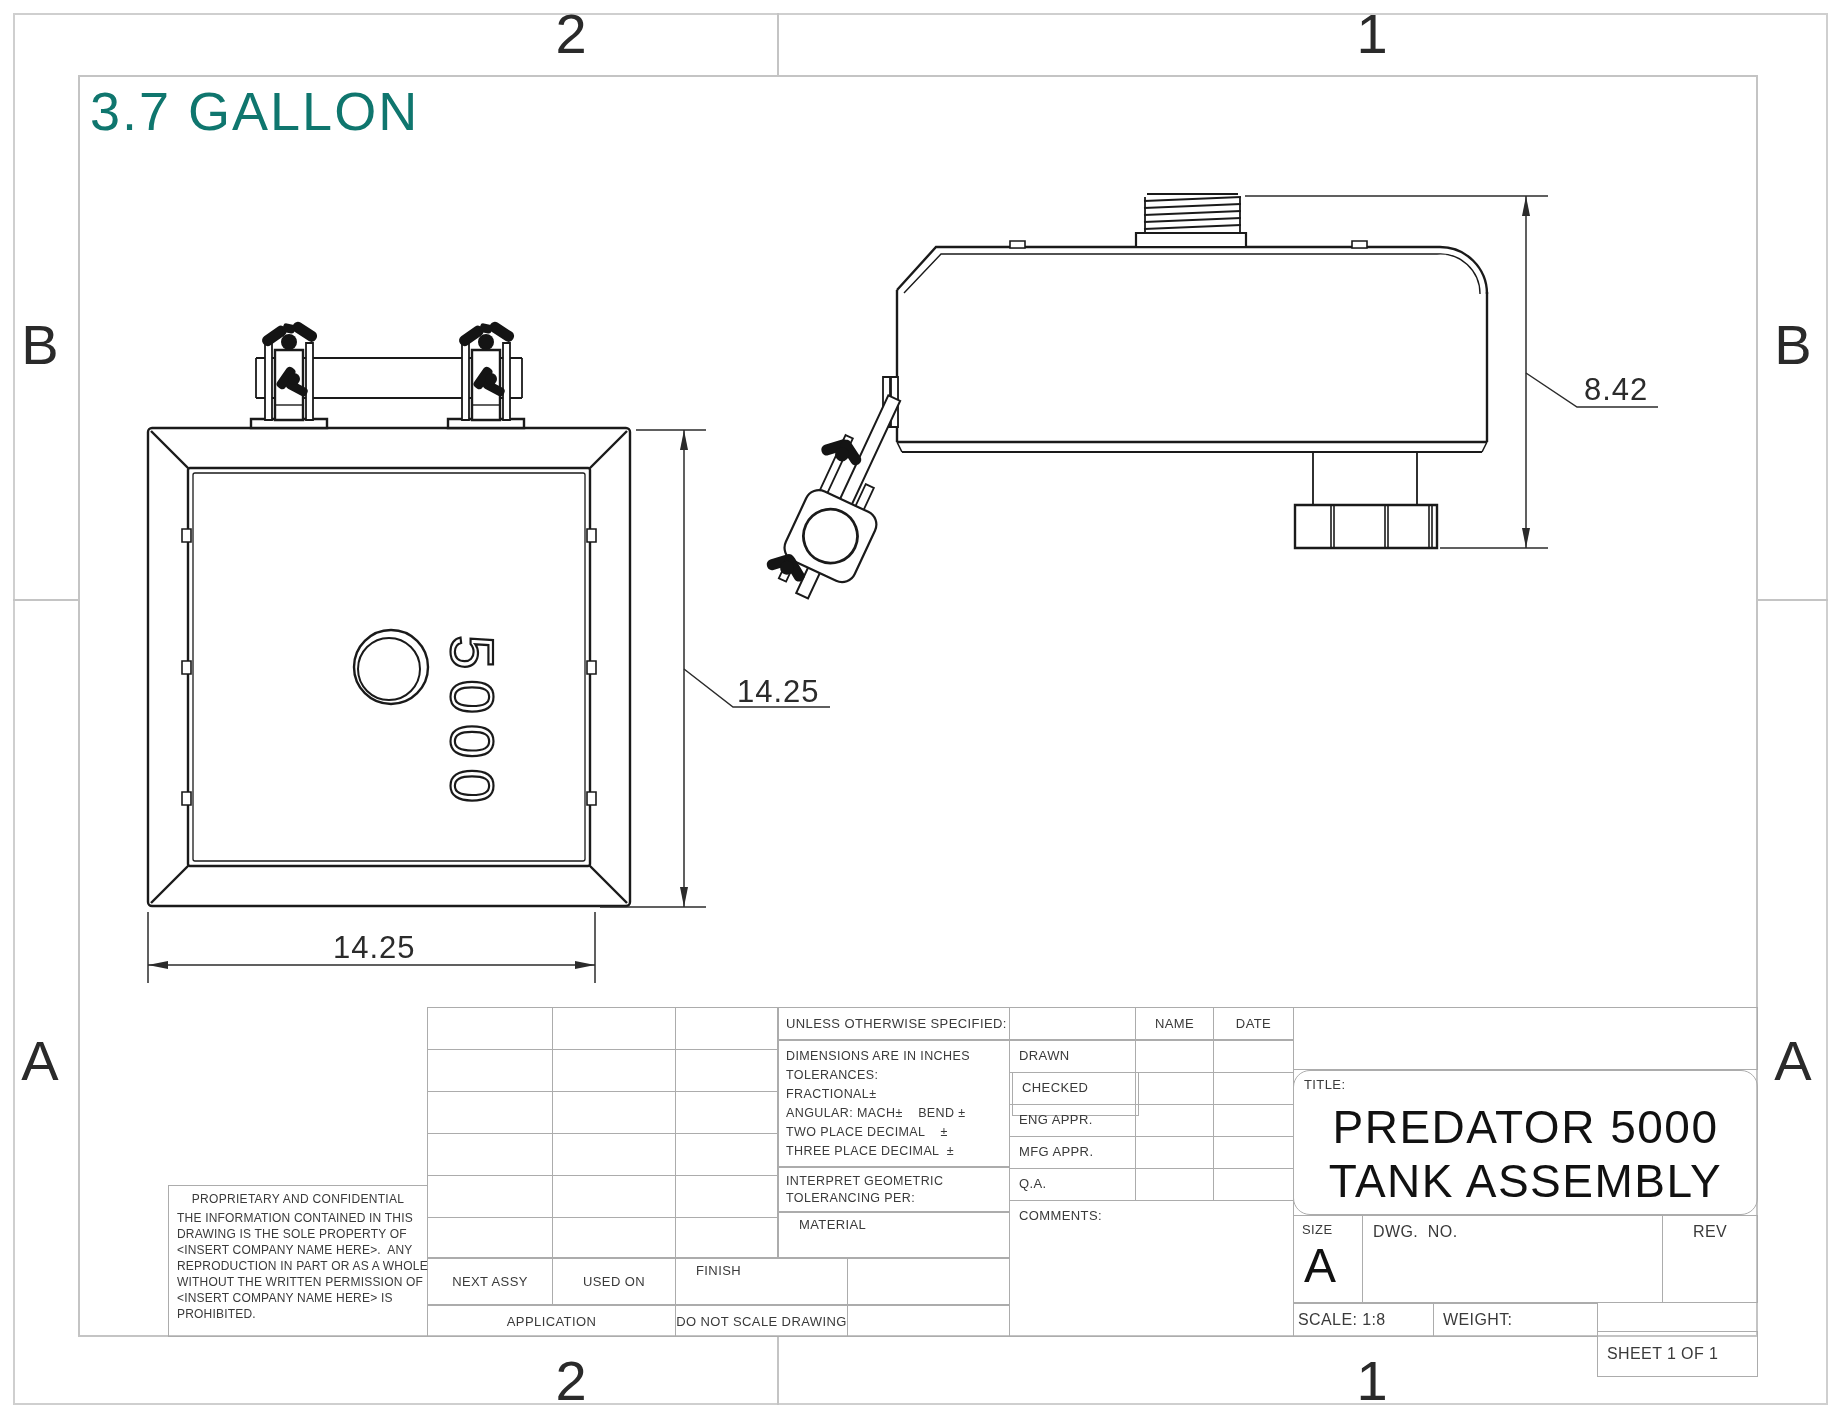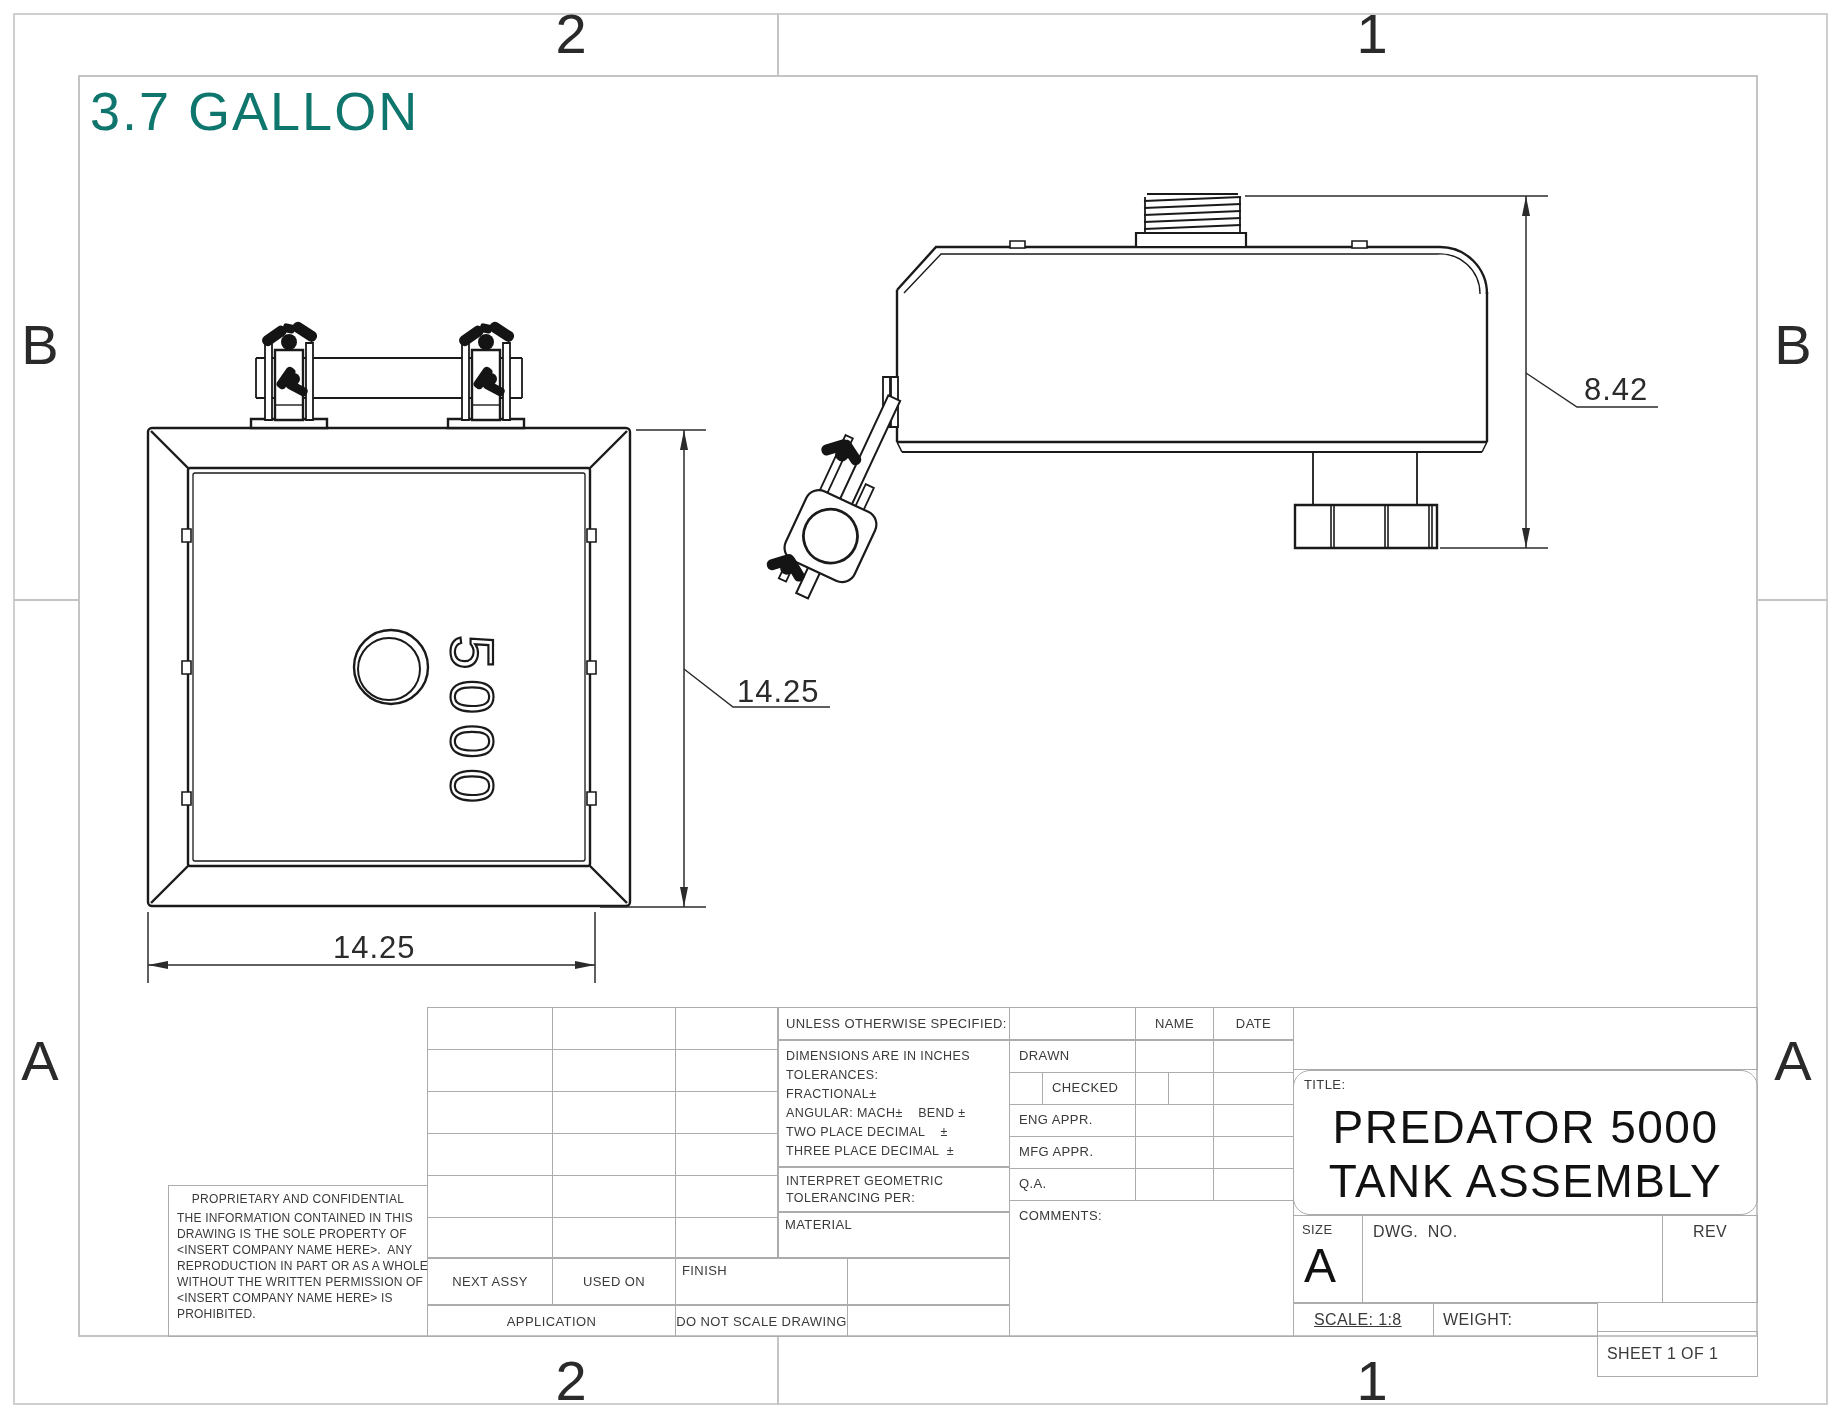--- a/index.html
+++ b/index.html
@@ -17,21 +17,21 @@
   .dim-text{font-size:31px;color:#2b2b2b;letter-spacing:1px;white-space:pre;}
   .tank-num{left:508px;top:600px;width:248px;height:62px;font-size:62px;letter-spacing:10px;
             color:transparent;-webkit-text-stroke:2.2px #1a1a1a;
             transform:rotate(90deg);transform-origin:left top;text-align:center;}
   @supports not (-webkit-text-stroke: 1px #000) { .tank-num{color:#1a1a1a;} }
   
   .cell{position:absolute;border:1px solid #acacac;box-sizing:border-box;color:#3a3a3a;background:transparent;}
   .lbl{font-size:13px;color:#3a3a3a;letter-spacing:.4px;white-space:pre;}
   .small{font-size:12px;letter-spacing:.3px;}
   .center{display:flex;align-items:center;justify-content:center;}
-  .topleft{padding:4px 0 0 6px;}
+  .topleft{padding:4px 0 0 20px;}
   .gridline{position:absolute;background:#acacac;}
   .tol-line{white-space:pre;font-size:12.5px;line-height:19px;letter-spacing:.4px;color:#3a3a3a;}
   .prop-body{font-size:12px;line-height:16px;letter-spacing:.2px;color:#3a3a3a;white-space:pre;}
   .title-big{font-size:46px;letter-spacing:1.5px;color:#111;line-height:52px;text-align:center;white-space:pre;}
   .mid-lbl{font-size:16px;color:#3a3a3a;letter-spacing:.4px;white-space:pre;}
   svg{position:absolute;left:0;top:0;}
   svg *{vector-effect:non-scaling-stroke;}
 </style>
 </head>
 <body>
@@ -231,21 +231,21 @@
   <div class="cell lbl topleft" style="left:778px;top:1212px;width:232px;height:46px;">MATERIAL</div>
 
   <div class="cell" style="left:1009px;top:1007px;width:127px;height:33px;"></div>
   <div class="cell lbl center" style="left:1135px;top:1007px;width:79px;height:33px;">NAME</div>
   <div class="cell lbl center" style="left:1213px;top:1007px;width:81px;height:33px;">DATE</div>
 
   <div class="cell lbl" style="left:1009px;top:1040px;width:127px;height:33px;padding:7px 0 0 9px;">DRAWN</div>
   <div class="cell" style="left:1135px;top:1040px;width:79px;height:33px;"></div>
   <div class="cell" style="left:1213px;top:1040px;width:81px;height:33px;"></div>
 
-  <div class="cell lbl" style="left:1042px;top:1072px;width:127px;height:33px;padding:7px 16px 0 9px;">CHECKED</div>
+  <div class="cell lbl" style="left:1012px;top:1072px;width:127px;height:44px;padding:7px 16px 0 9px;">CHECKED</div>
   <div class="cell" style="left:1135px;top:1072px;width:79px;height:33px;"></div>
   <div class="cell" style="left:1213px;top:1072px;width:81px;height:33px;"></div>
 
   <div class="cell lbl" style="left:1009px;top:1104px;width:127px;height:33px;padding:7px 0 0 9px;">ENG APPR.</div>
   <div class="cell" style="left:1135px;top:1104px;width:79px;height:33px;"></div>
   <div class="cell" style="left:1213px;top:1104px;width:81px;height:33px;"></div>
 
   <div class="cell lbl" style="left:1009px;top:1136px;width:127px;height:33px;padding:7px 0 0 9px;">MFG APPR.</div>
   <div class="cell" style="left:1135px;top:1136px;width:79px;height:33px;"></div>
   <div class="cell" style="left:1213px;top:1136px;width:81px;height:33px;"></div>
@@ -265,21 +265,21 @@
   <div class="cell" style="left:1293px;top:1215px;width:70px;height:88px;">
     <div class="lbl" style="position:absolute;left:8px;top:6px;">SIZE</div>
     <div style="position:absolute;left:10px;top:22px;font-size:48px;color:#111;">A</div>
   </div>
   <div class="cell" style="left:1362px;top:1215px;width:301px;height:88px;">
     <div class="mid-lbl" style="position:absolute;left:10px;top:7px;">DWG.  NO.</div>
   </div>
   <div class="cell" style="left:1662px;top:1215px;width:96px;height:88px;">
     <div class="mid-lbl" style="position:absolute;left:30px;top:7px;">REV</div>
   </div>
-  <div class="cell mid-lbl" style="left:1293px;top:1303px;width:141px;height:34px;display:flex;align-items:center;padding-left:20px;text-decoration:underline;">SCALE: 1:8</div>
+  <div class="cell mid-lbl" style="left:1293px;top:1303px;width:141px;height:34px;display:flex;align-items:center;padding-left:4px;">SCALE: 1:8</div>
   <div class="cell mid-lbl" style="left:1433px;top:1303px;width:165px;height:34px;display:flex;align-items:center;padding-left:9px;">WEIGHT:</div>
   <div class="cell mid-lbl" style="left:1597px;top:1303px;width:161px;height:46px;display:flex;align-items:center;padding-left:9px;margin-top:28px;">SHEET 1 OF 1</div>
 
   <div class="cell" style="left:168px;top:1185px;width:260px;height:152px;">
     <div class="small" style="text-align:center;padding-top:6px;letter-spacing:.3px;color:#3a3a3a;">PROPRIETARY AND CONFIDENTIAL</div>
     <div style="padding:4px 0 0 8px;">
       <div class="prop-body">THE INFORMATION CONTAINED IN THIS</div>
       <div class="prop-body">DRAWING IS THE SOLE PROPERTY OF</div>
       <div class="prop-body">&lt;INSERT COMPANY NAME HERE&gt;.  ANY</div>
       <div class="prop-body">REPRODUCTION IN PART OR AS A WHOLE</div>

